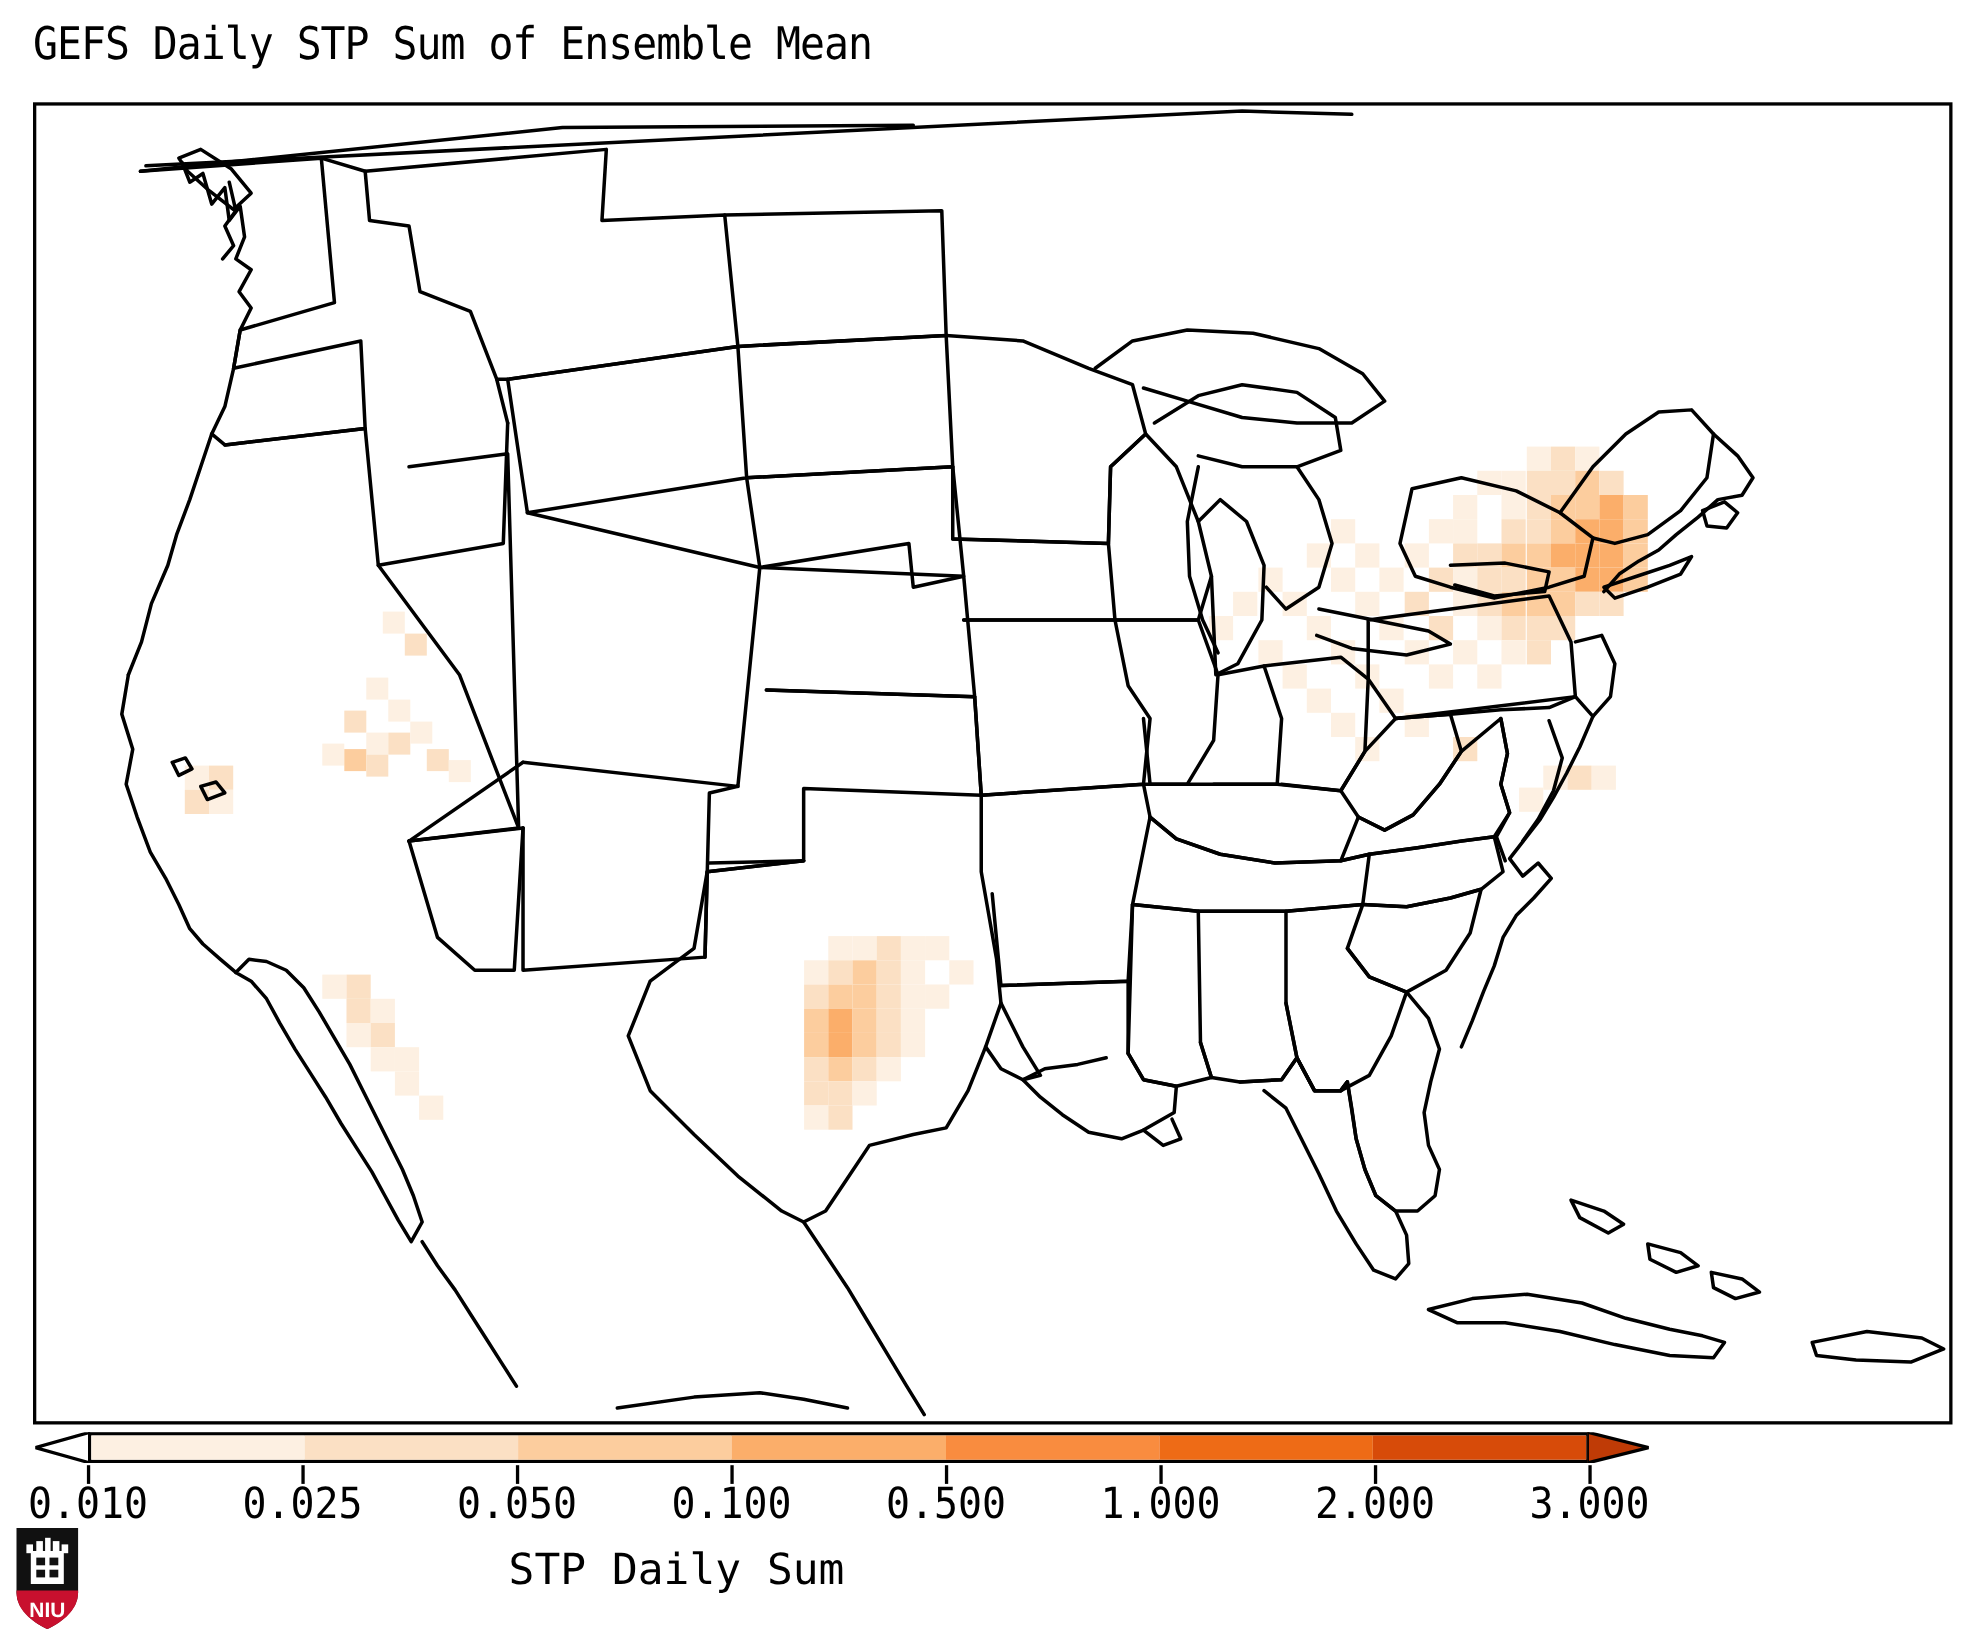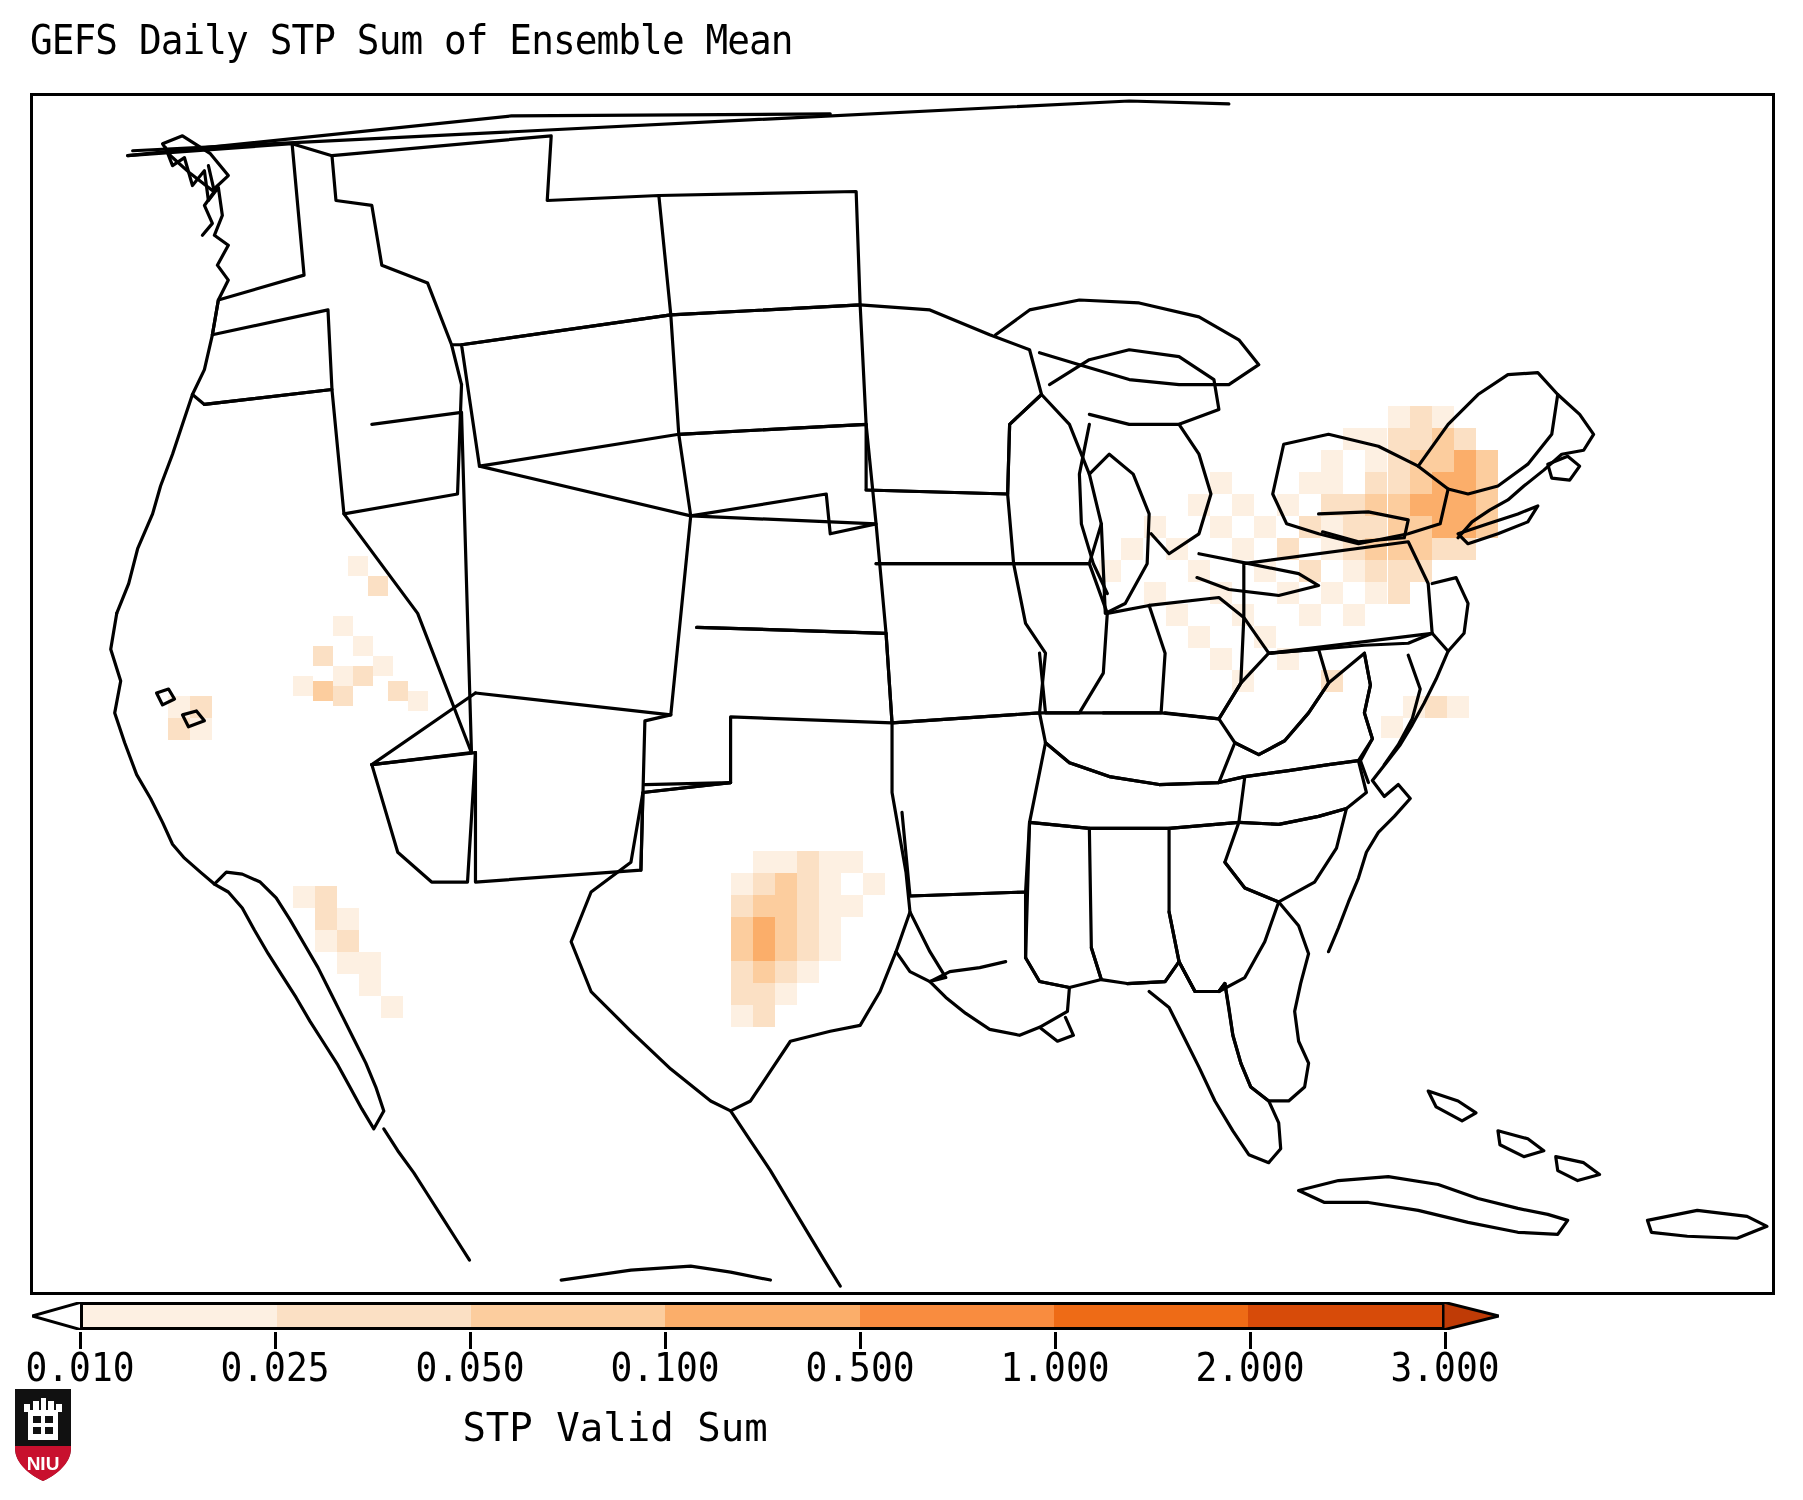--- a/index.html
+++ b/index.html
@@ -383,21 +383,21 @@
     <div class="ticklabel" style="left: 80px;">0.010</div>
     <div class="ticklabel" style="left: 275px;">0.025</div>
     <div class="ticklabel" style="left: 470px;">0.050</div>
     <div class="ticklabel" style="left: 665px;">0.100</div>
     <div class="ticklabel" style="left: 860px;">0.500</div>
     <div class="ticklabel" style="left: 1055px;">1.000</div>
     <div class="ticklabel" style="left: 1250px;">2.000</div>
     <div class="ticklabel" style="left: 1445px;">3.000</div>
   </div>
 
-<div class="cbar-title">STP Valid Sum</div>
+<div class="cbar-title">STP Daily Sum</div>
 
 <svg class="niu-logo" viewBox="0 0 62 98">
   <path d="M2,2 H60 V62 C60,80 40,92 31,96 C22,92 2,80 2,62 Z" fill="#111111" stroke="#ffffff" stroke-width="2"></path>
   <path d="M3,60 H59 V62 C59,80 40,91 31,95 C22,91 3,80 3,62 Z" fill="#C8102E"></path>
   <g fill="#ffffff">
     <rect x="16" y="24" width="30" height="30"></rect>
     <rect x="12" y="18" width="6" height="8"></rect>
     <rect x="21" y="15" width="6" height="11"></rect>
     <rect x="29" y="12" width="5" height="14"></rect>
     <rect x="36" y="15" width="6" height="11"></rect>

